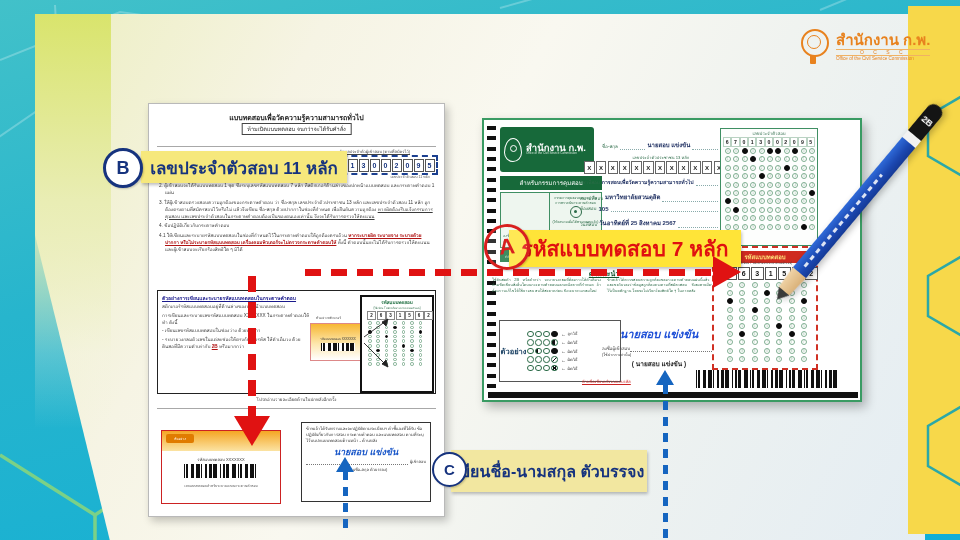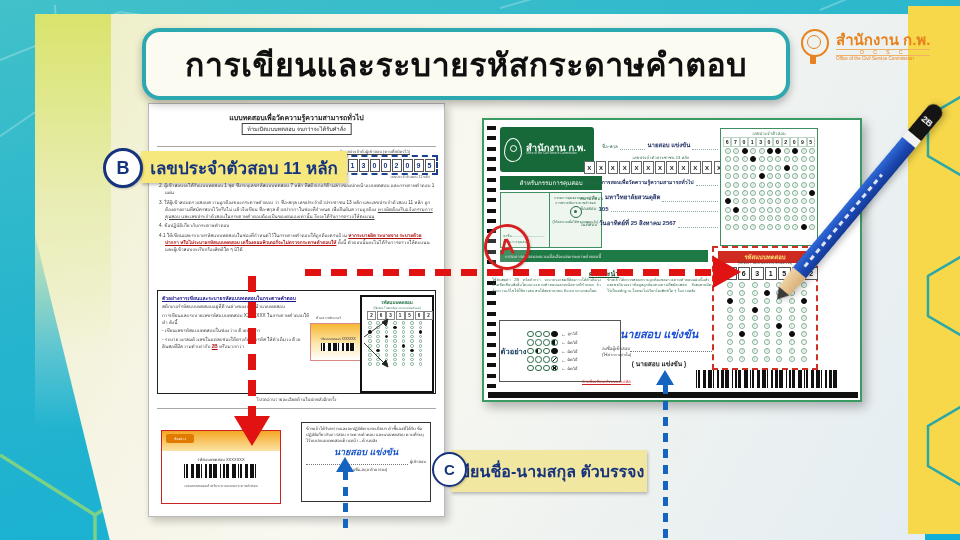--- a/index.html
+++ b/index.html
@@ -195,23 +195,20 @@
   <div class="abs yellow-strip">
     <svg width="52" height="528">
       <g stroke="#2aa8a8" stroke-width="2.5" fill="none">
         <path d="M54 90 L20 110 L20 150 L54 170"></path>
         <path d="M54 250 L20 270 L20 310 L54 330"></path>
         <path d="M54 400 L20 420 L20 460 L54 480"></path>
       </g>
     </svg>
   </div>
 
-  <div class="abs banner">
-    <span>การเขียนและระบายรหัสกระดาษคำตอบ</span>
-  </div>
 
   <div class="abs logo">
     <div class="emblem">
         <i class="e1"></i>
         <i class="e2"></i>
         <i class="e3"></i>
       </div>
     <div class="logo-col">
       <span class="logo-th">สำนักงาน ก.พ.</span>
       <span class="logo-ocsc">O C S C</span>
@@ -823,20 +820,21 @@
   <div class="abs z7 dash-blue-r"></div>
   <div class="abs z7 arr-blue-r"></div>
 
   <div class="abs co-circle" id="coB">
       <span>B</span>
     </div>
   <div class="abs co-label" id="lbB">เลขประจำตัวสอบ 11 หลัก</div>
   <div class="abs co-circle" id="coA">
       <span>A</span>
     </div>
+  <div class="abs co-label" id="lbA">รหัสแบบทดสอบ 7 หลัก</div>
   <div class="abs co-circle" id="coC">
       <span>C</span>
     </div>
   <div class="abs co-label" id="lbC">เขียนชื่อ-นามสกุล ตัวบรรจง</div>
 
   <div class="abs pencil">
     <div class="p-tip"></div>
     <div class="p-wood"></div>
     <div class="p-body">
         <i></i>

